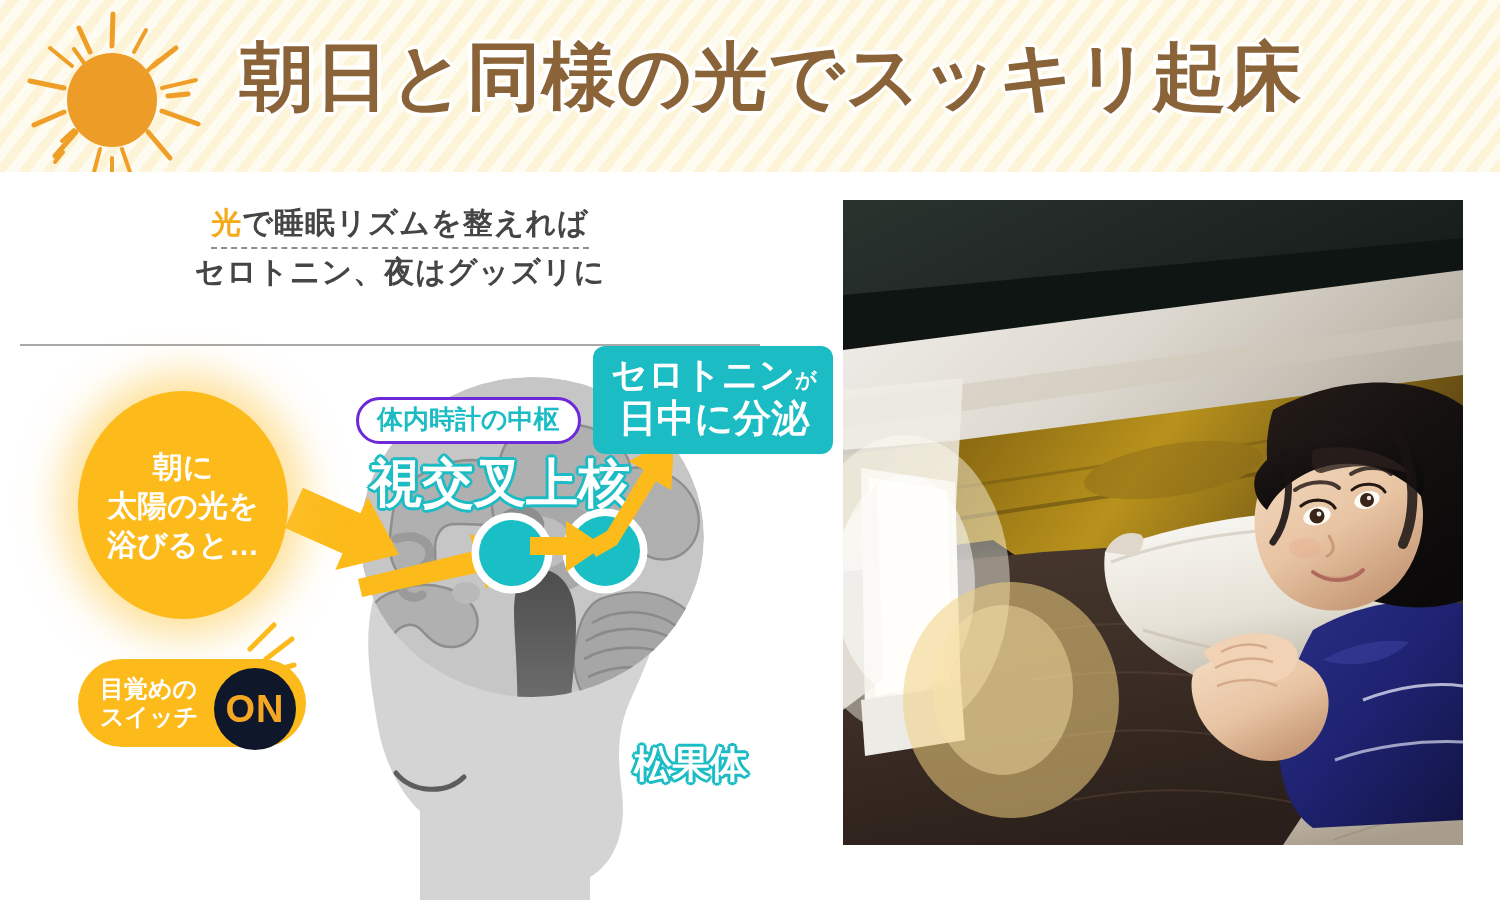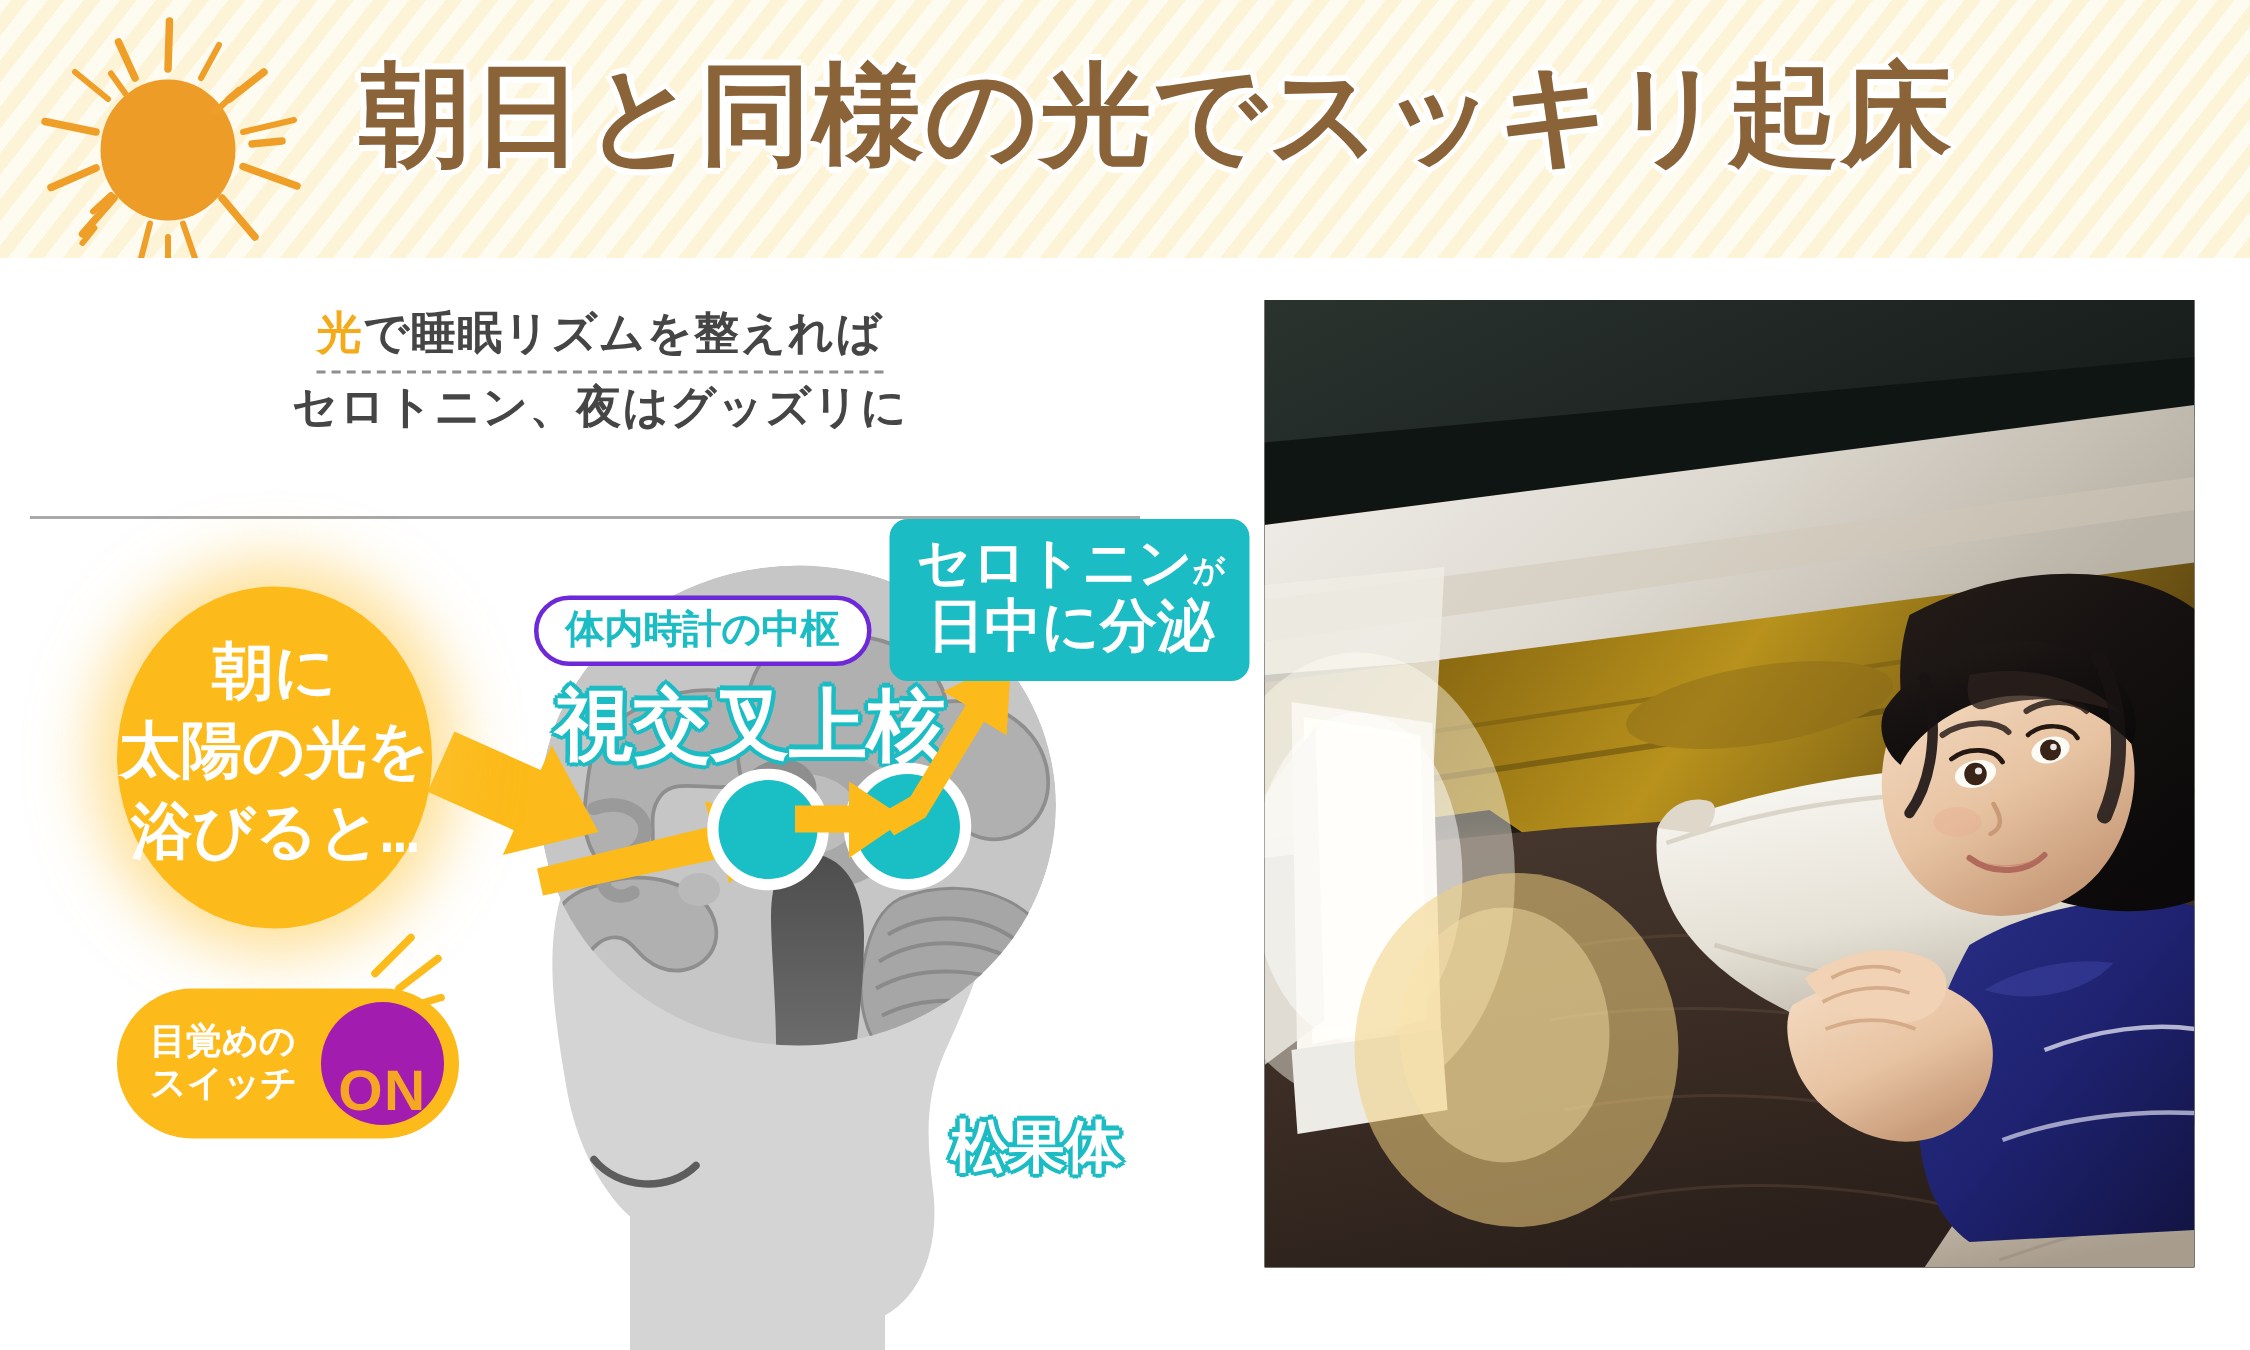--- a/index.html
+++ b/index.html
@@ -63,38 +63,38 @@
   #diagram{ position:absolute; left:0; top:205px; width:840px; height:540px; }
 
   
   #morning-callout{
     position:absolute; left:78px; top:30px; width:210px; height:228px;
     background:#fcbb1a; border-radius:50%;
     box-shadow:0 0 42px 16px rgba(253,196,60,0.55);
     display:flex; flex-direction:column; align-items:center; justify-content:center;
   }
   #morning-callout .ln{
-    color:#fff; font-size:41px; font-weight:bold; line-height:1.30;
-    white-space:nowrap; text-align:center;font-family:Liberation Mono, monospace;
+    color:#fff; font-size:30px; font-weight:bold; line-height:1.30;
+    white-space:nowrap; text-align:center;
   }
 
   
   #on-switch{
-    position:absolute; left:78px; top:298px; width:228px; height:100px;
+    position:absolute; left:78px; top:298px; width:228px; height:88px;
     background:#fcbb1a; border-radius:50px;
     display:flex; align-items:center;
   }
   #on-switch-labels{
     margin-left:22px; color:#ffffff; font-size:24px; font-weight:bold;
     line-height:1.16; white-space:nowrap;
   }
   #on-knob{
     position:absolute; right:10px; top:9px; width:82px; height:82px;
-    background:#a21caf; border-radius:50%;
-    display:flex; align-items:flex-end; justify-content:center;
+    background:#0f172a; border-radius:50%;
+    display:flex; align-items:center; justify-content:center;
   }
   #on-knob span{ color:#f5a623; font-size:38px; font-weight:bold; letter-spacing:1px; }
   #on-spark{ position:absolute; left:240px; top:258px; width:60px; height:62px; }
 
   
   #head-art{ position:absolute; left:300px; top:-20px; width:420px; height:560px; }
 
   
   .teal-pill{
     position:absolute; background:#ffffff; border:3px solid #6d28d9;

